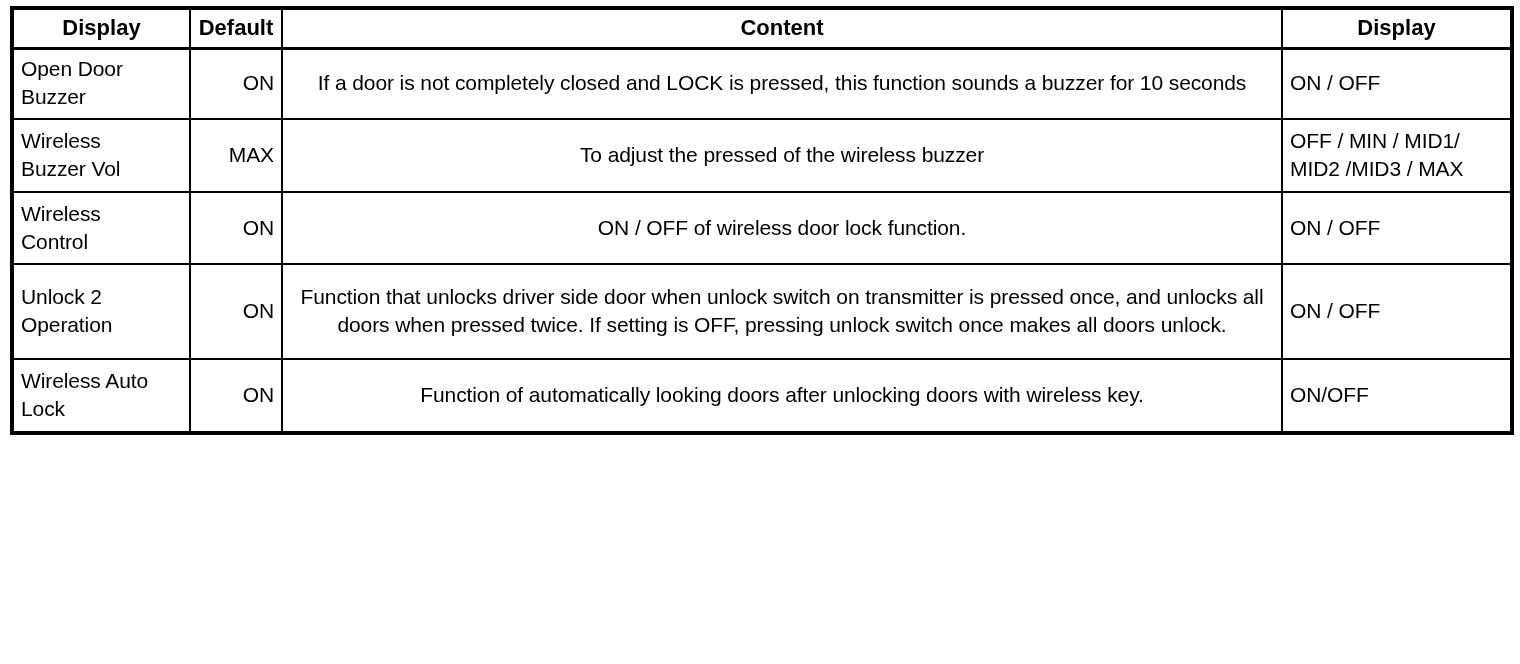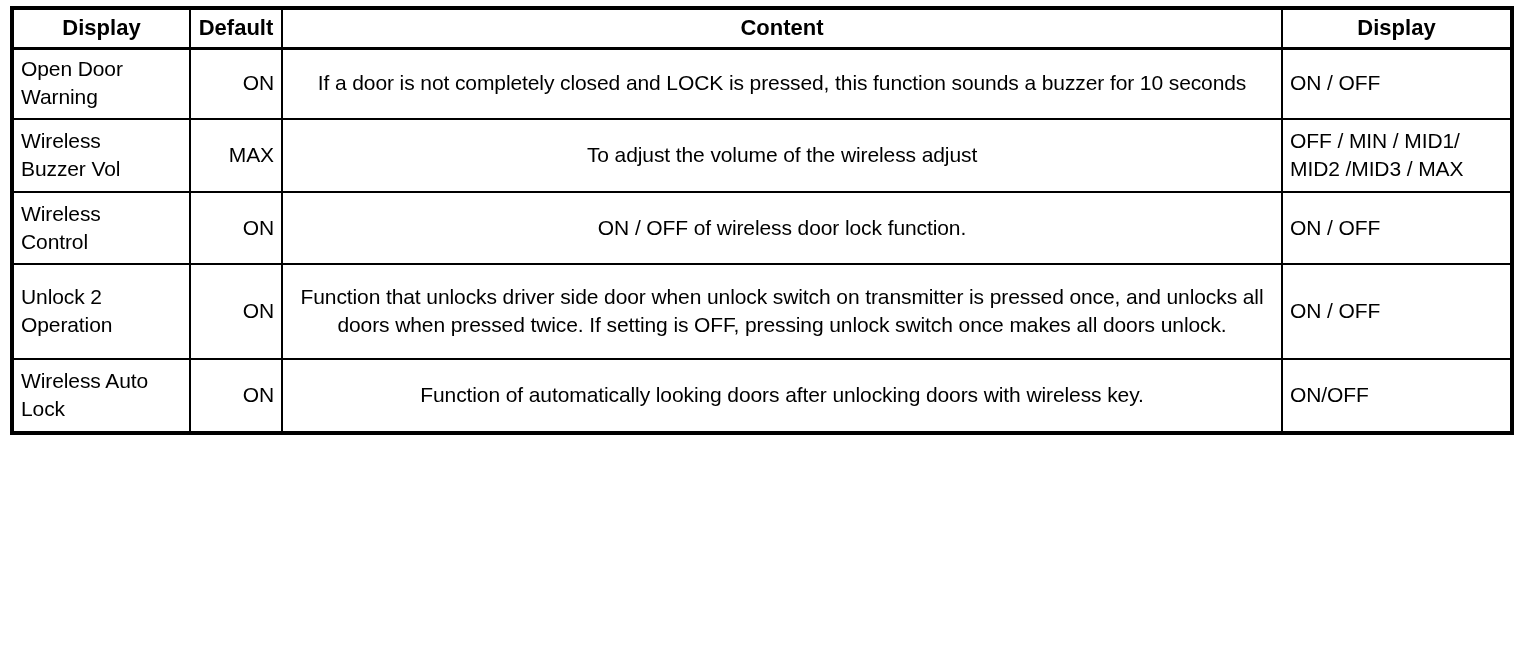--- a/index.html
+++ b/index.html
@@ -109,30 +109,30 @@
       <tr>
         <th>Display</th>
         <th>Default</th>
         <th>Content</th>
         <th>Display</th>
       </tr>
     </thead>
     <tbody>
       <tr class="r0">
         <td class="display-cell">Open Door
-Warning</td>
+Buzzer</td>
         <td class="default-cell">ON</td>
         <td class="content-cell">If a door is not completely closed and LOCK is pressed, this function sounds a buzzer for 10 seconds</td>
         <td class="setting-cell">ON / OFF</td>
       </tr>
       <tr class="r2">
         <td class="display-cell">Wireless
 Buzzer Vol</td>
         <td class="default-cell">MAX</td>
-        <td class="content-cell">To adjust the volume of the wireless adjust</td>
+        <td class="content-cell">To adjust the pressed of the wireless buzzer</td>
         <td class="setting-cell">OFF / MIN / MID1/
 MID2 /MID3 / MAX</td>
       </tr>
       <tr class="r3">
         <td class="display-cell">Wireless
 Control</td>
         <td class="default-cell">ON</td>
         <td class="content-cell">ON / OFF of wireless door lock function.</td>
         <td class="setting-cell">ON / OFF</td>
       </tr>

